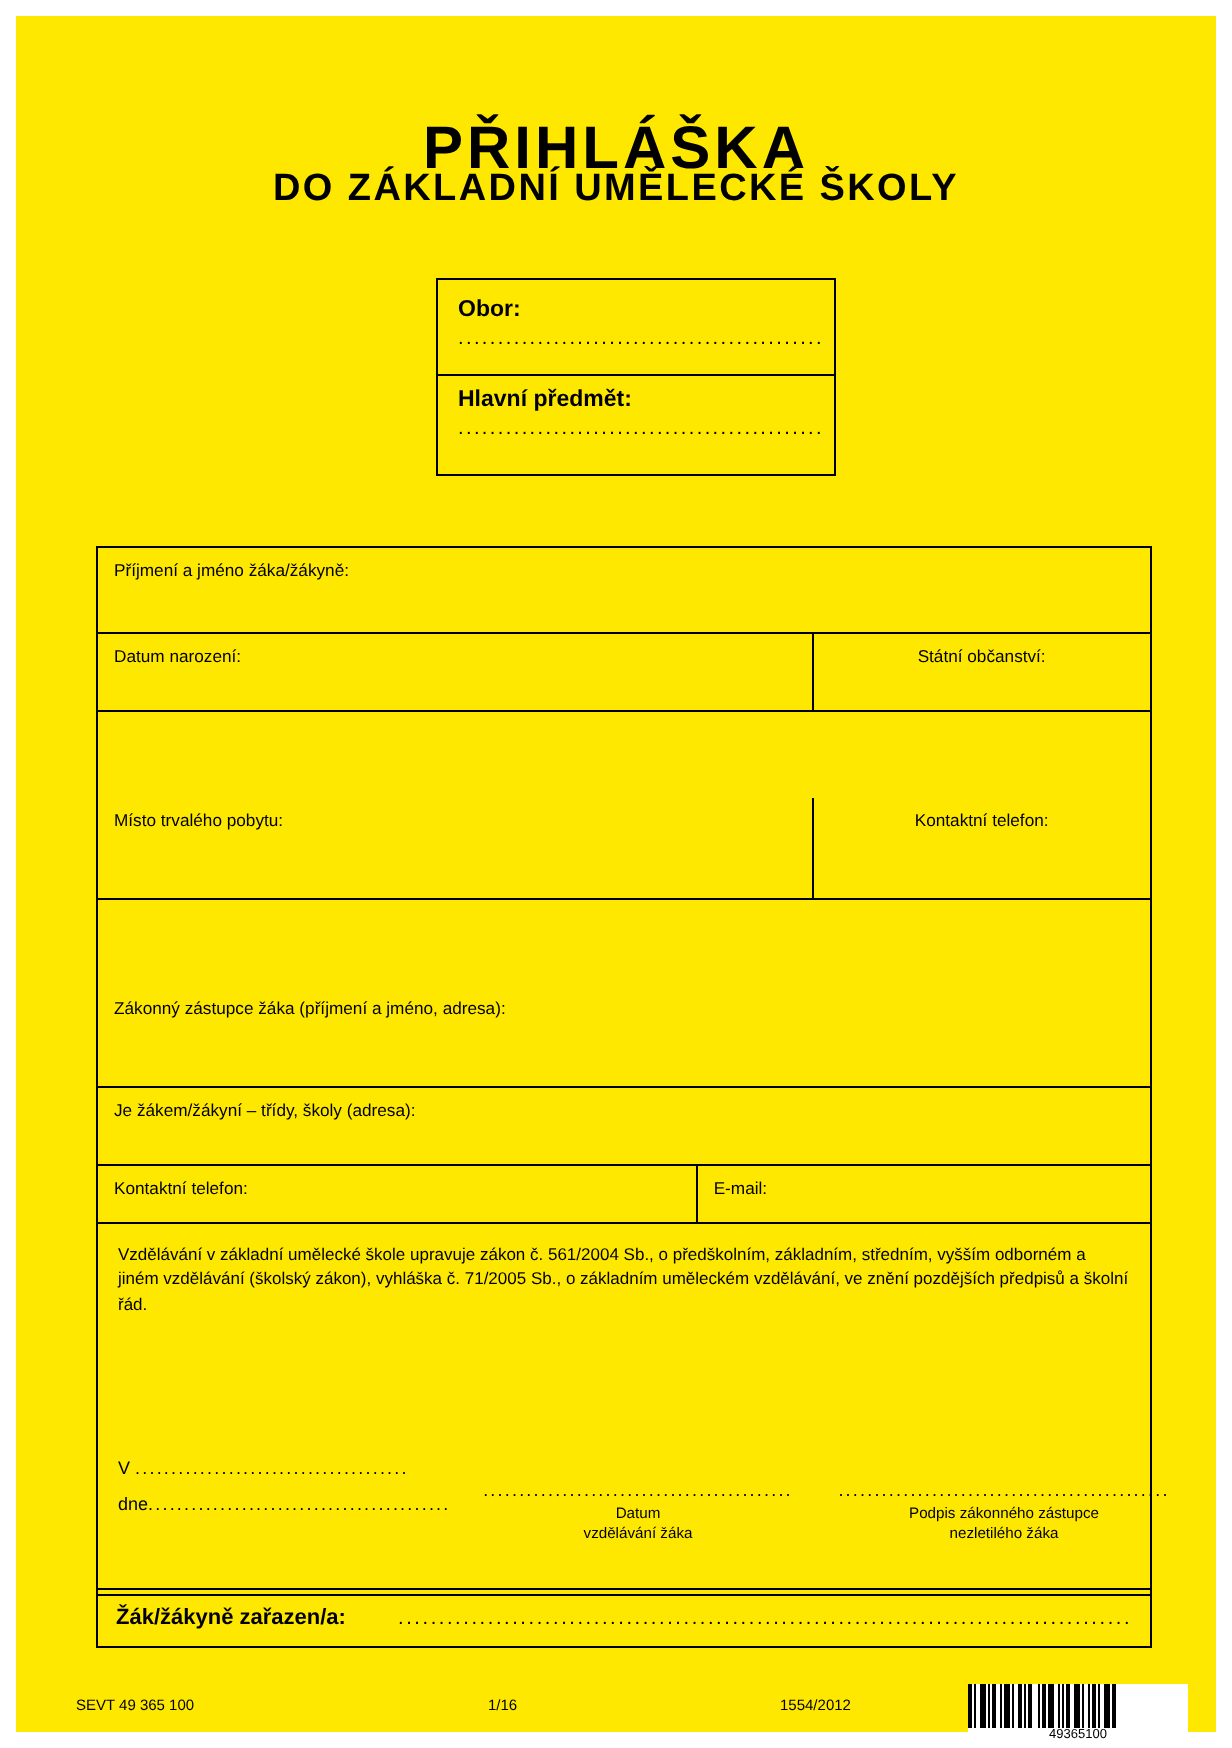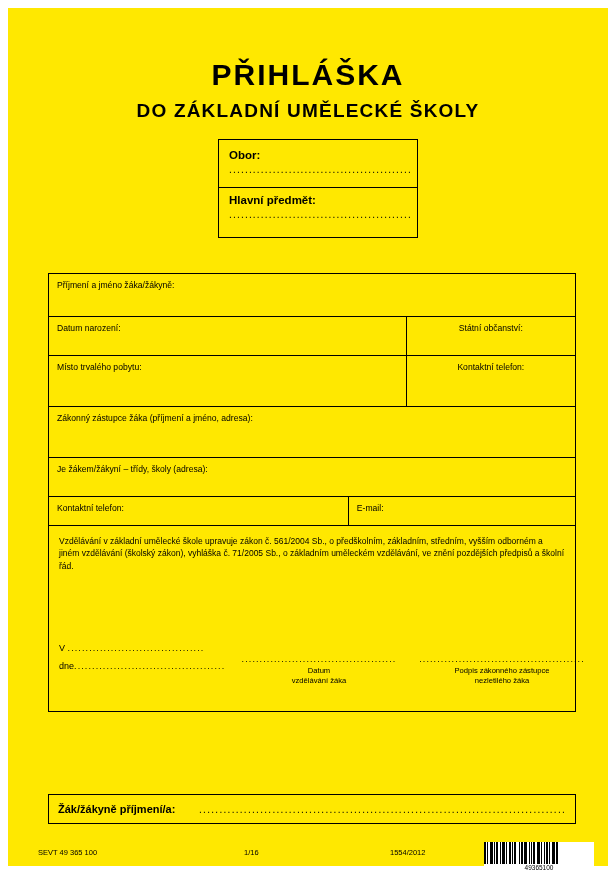--- a/index.html
+++ b/index.html
@@ -12,21 +12,21 @@
   #sheet{
     position:absolute;left:8px;top:8px;width:600px;height:858px;
     background:#ffe800;box-sizing:border-box;
   }
   
   .title{
     position:absolute;left:0;top:50px;width:600px;text-align:center;
     font-size:30px;font-weight:bold;letter-spacing:2px;color:#000;
   }
   .subtitle{
-    position:absolute;left:0;top:92px;width:600px;text-align:center;
+    position:absolute;left:0;top:76px;width:600px;text-align:center;
     font-size:19px;font-weight:bold;letter-spacing:1.2px;color:#000;
   }
   
   .obor-box{
     position:absolute;left:210px;top:131px;width:200px;height:99px;
     border:1.5px solid #000;box-sizing:border-box;background:transparent;
   }
   .obor-inner{position:relative;width:100%;height:100%;}
   .obor-lbl{
     position:absolute;font-size:11.5px;font-weight:bold;color:#000;
@@ -50,21 +50,21 @@
   .row{display:flex;border-bottom:1.2px solid #000;box-sizing:border-box;}
   .row:last-child{border-bottom:none;}
   .cell{
     box-sizing:border-box;padding:6px 8px 0 8px;font-size:8.6px;color:#000;
     position:relative;
   }
   .cell.div{border-right:1.2px solid #000;}
   .h42{height:42px;}
   .h38{height:38px;}
   .h28{height:28px;}
-  .h50{height:50px;}
+  .h50{height:50px;margin-top:43px;}
   .grow{flex:1;}
   .w68{width:68%;}
   .w32{width:32%;text-align:center;}
   .w57{width:57%;}
   .w43{width:43%;}
   
   .legal{
     box-sizing:border-box;padding:9px 10px 0 10px;width:100%;
     font-size:8.5px;line-height:1.45;color:#000;height:185px;position:relative;
   }
@@ -186,21 +186,21 @@
             <span class="dots">..............................................</span>
             <span>Podpis zákonného zástupce</span><br>
             <span>nezletilého žáka</span>
           </div>
         </div>
       </div>
 
     </div>
 
     <div id="zarazen">
-      <span class="lbl">Žák/žákyně příjmení/a:</span>
+      <span class="lbl">Žák/žákyně zařazen/a:</span>
       <span class="dots">...........................................................................................................................</span>
     </div>
 
   </div>
 
   <div id="footer">
     <span class="f-left">SEVT  49 365 100</span>
     <span class="f-mid">1/16</span>
     <span class="f-right">1554/2012</span>
   </div>

